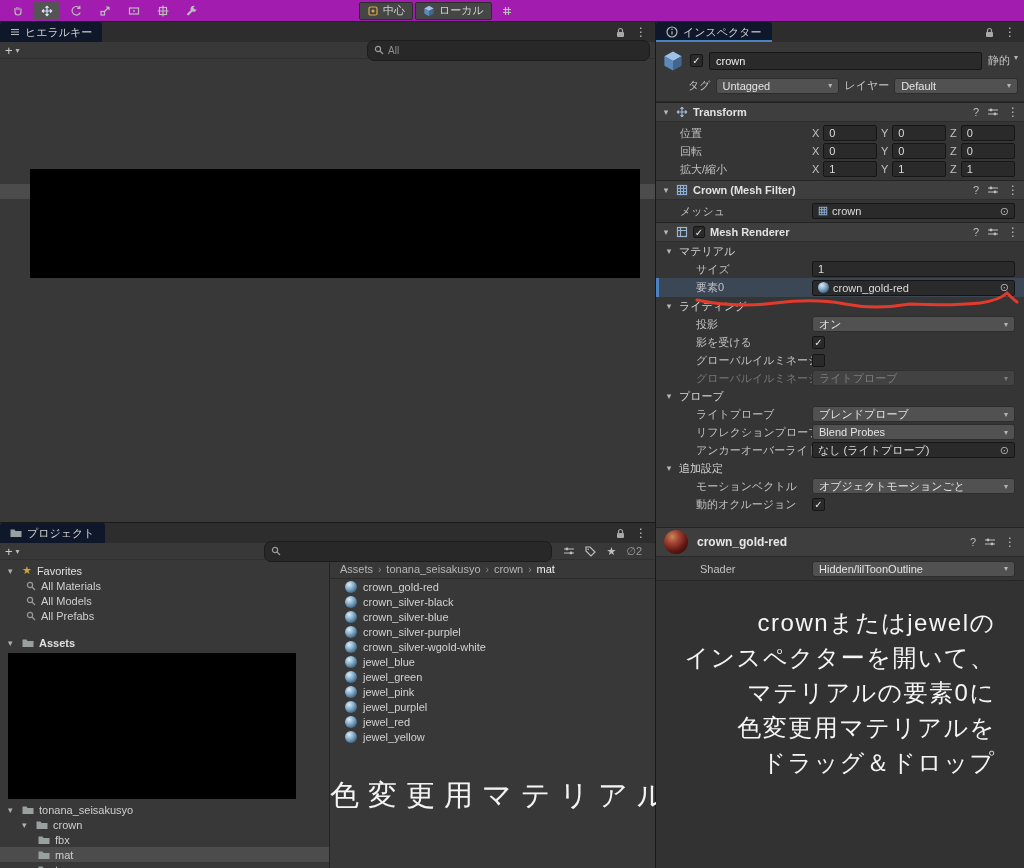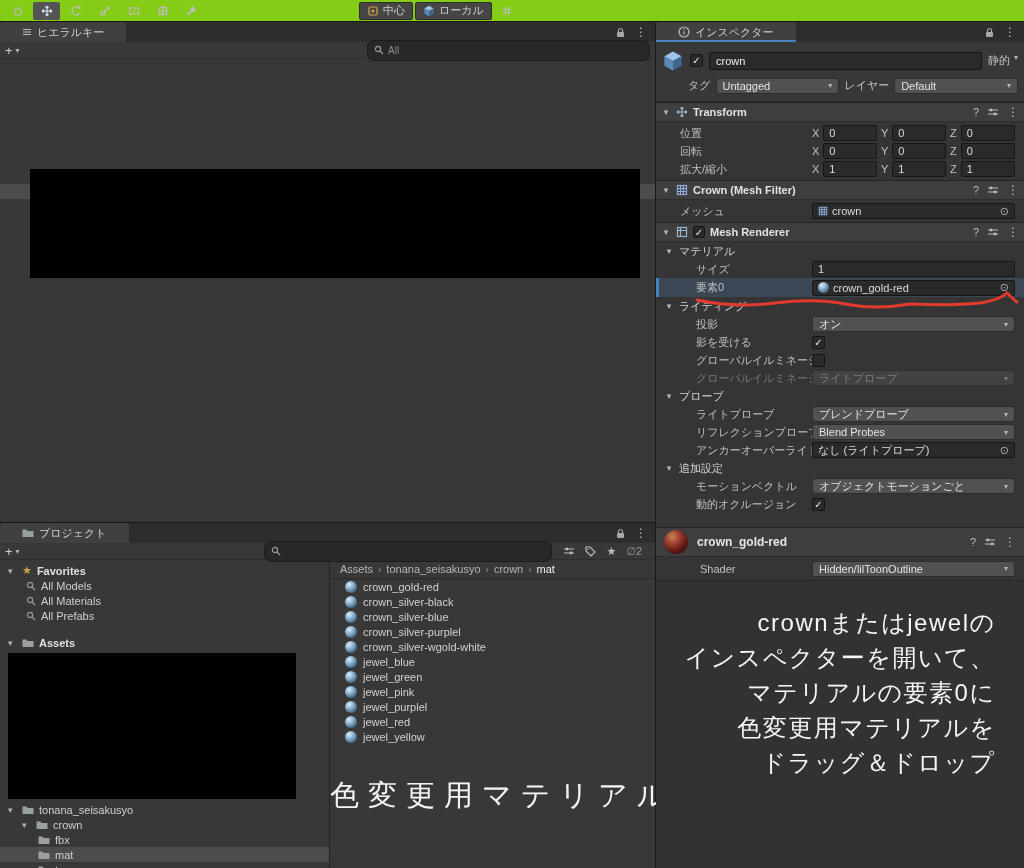--- a/index.html
+++ b/index.html
@@ -3,29 +3,29 @@
 <meta charset="utf-8">
 <style>
   *{box-sizing:border-box;margin:0;padding:0}
   html,body{width:1024px;height:868px;overflow:hidden}
   body{position:relative;background:#383838;font-family:"Liberation Sans","DejaVu Sans",sans-serif;font-size:11px;color:#c8c8c8;-webkit-font-smoothing:antialiased}
   svg{display:block}
   .ic{flex:none}
   .ic path,.ic circle,.ic rect{stroke-width:1.2}
 
   
-  #main-toolbar{position:absolute;left:0;top:0;width:1024px;height:22px;background:#84cc16;border-bottom:1px solid #191919;display:flex;align-items:center;padding:0 4px;gap:2px;z-index:5}
+  #main-toolbar{position:absolute;left:0;top:0;width:1024px;height:22px;background:#a21caf;border-bottom:1px solid #191919;display:flex;align-items:center;padding:0 4px;gap:2px;z-index:5}
   .toolbtn{width:27px;height:18px;display:flex;align-items:center;justify-content:center;border-radius:2px;cursor:default}
   .toolbtn.active{background:#545454}
   .pillbtn{height:18px;display:flex;align-items:center;gap:4px;background:#464646;border:1px solid #2c2c2c;border-radius:2px;padding:0 7px;color:#d2d2d2}
   .sp26{width:150px}
 
   
   .tabbar{height:20px;background:#2d2d2d;display:flex;align-items:flex-end;padding-left:0}
-  .tab{height:20px;background:#404040;display:flex;align-items:center;gap:5px;padding:0 22px;color:#d2d2d2;border-radius:3px 3px 0 0;position:relative}
+  .tab{height:20px;background:#0f172a;display:flex;align-items:center;gap:5px;padding:0 10px;color:#d2d2d2;border-radius:3px 3px 0 0;position:relative}
   .tab.blue:after{content:"";position:absolute;left:0;right:0;bottom:0;height:2px;background:#4a83c4}
   .tabicons{margin-left:auto;display:flex;align-items:center;gap:10px;padding:0 8px;height:20px}
   .menu-dots{color:#bdbdbd;font-size:12px}
   .ptoolbar{height:17px;display:flex;align-items:center;padding:0 5px;gap:3px;background:#383838;border-bottom:1px solid #2f2f2f}
   .plusbtn{color:#cfcfcf;font-size:13px;line-height:1}
   .caret-sm{font-size:8px;color:#b5b5b5}
   .searchbox{height:21px;background:#282828;border:1px solid #1c1c1c;border-radius:7px;display:flex;align-items:center;gap:4px;padding:0 6px;color:#8f8f8f;font-size:10px}
 
   
   #hierarchy-panel{position:absolute;left:0;top:22px;width:656px;height:500px;background:#383838;border-right:1px solid #191919}
@@ -255,35 +255,35 @@
         </svg>
       <span class="star" style="color:#bdbdbd">★</span>
       <span style="color:#9a9a9a">∅2</span>
     </div>
   </div>
   <div id="proj-body">
     <div id="proj-left">
       <div class="prow">
         <span class="fold">▾</span>
         <span class="star">★</span>
-        <span style="font-weight:bold;color:#e0e0e0">Favorites</span>
+        <span style="font-weight:normal;color:#e0e0e0">Favorites</span>
       </div>
       <div class="prow ind1">
         <svg class="ic" width="10" height="10" viewBox="0 0 10 10">
             <circle cx="4" cy="4" r="2.6" fill="none" stroke="#9a9a9a"></circle>
             <path d="M6 6l3 3" stroke="#9a9a9a"></path>
           </svg>
-        <span>All Models</span>
+        <span>All Materials</span>
       </div>
       <div class="prow ind1">
         <svg class="ic" width="10" height="10" viewBox="0 0 10 10">
             <circle cx="4" cy="4" r="2.6" fill="none" stroke="#9a9a9a"></circle>
             <path d="M6 6l3 3" stroke="#9a9a9a"></path>
           </svg>
-        <span>All Materials</span>
+        <span>All Models</span>
       </div>
       <div class="prow ind1">
         <svg class="ic" width="10" height="10" viewBox="0 0 10 10">
             <circle cx="4" cy="4" r="2.6" fill="none" stroke="#9a9a9a"></circle>
             <path d="M6 6l3 3" stroke="#9a9a9a"></path>
           </svg>
         <span>All Prefabs</span>
       </div>
       <div style="height:12px"></div>
       <div class="prow">

